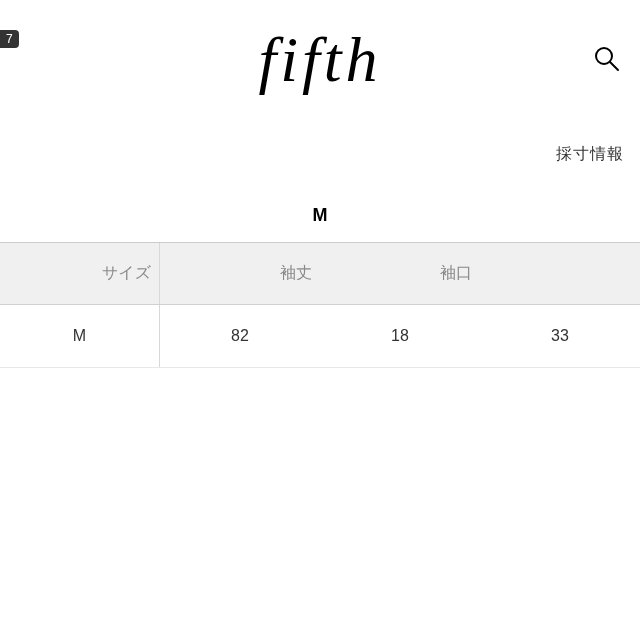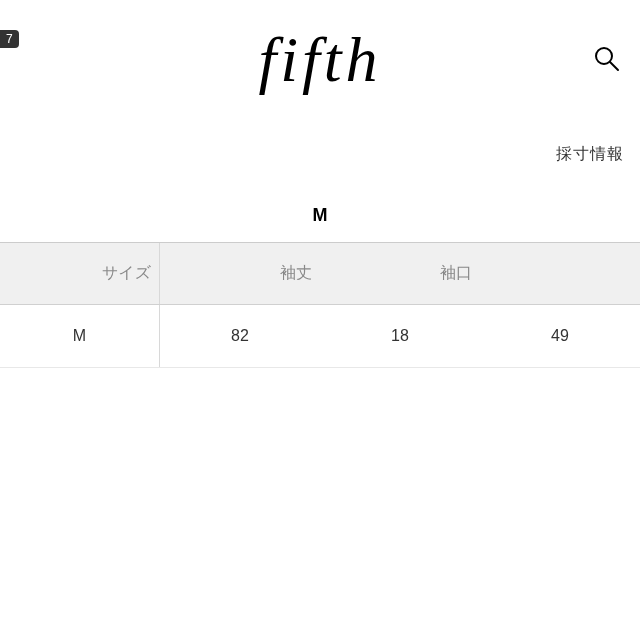--- a/index.html
+++ b/index.html
@@ -149,15 +149,15 @@
   <div class="table-header-row">
     <div class="table-header-cell">サイズ</div>
     <div class="table-header-cell">袖丈</div>
     <div class="table-header-cell">袖口</div>
   </div>
 
   <div class="table-data-row">
     <div class="table-data-cell">M</div>
     <div class="table-data-cell">82</div>
     <div class="table-data-cell">18</div>
-    <div class="table-data-cell">49</div>
+    <div class="table-data-cell">33</div>
   </div>
 </div>
 
 </body></html>

